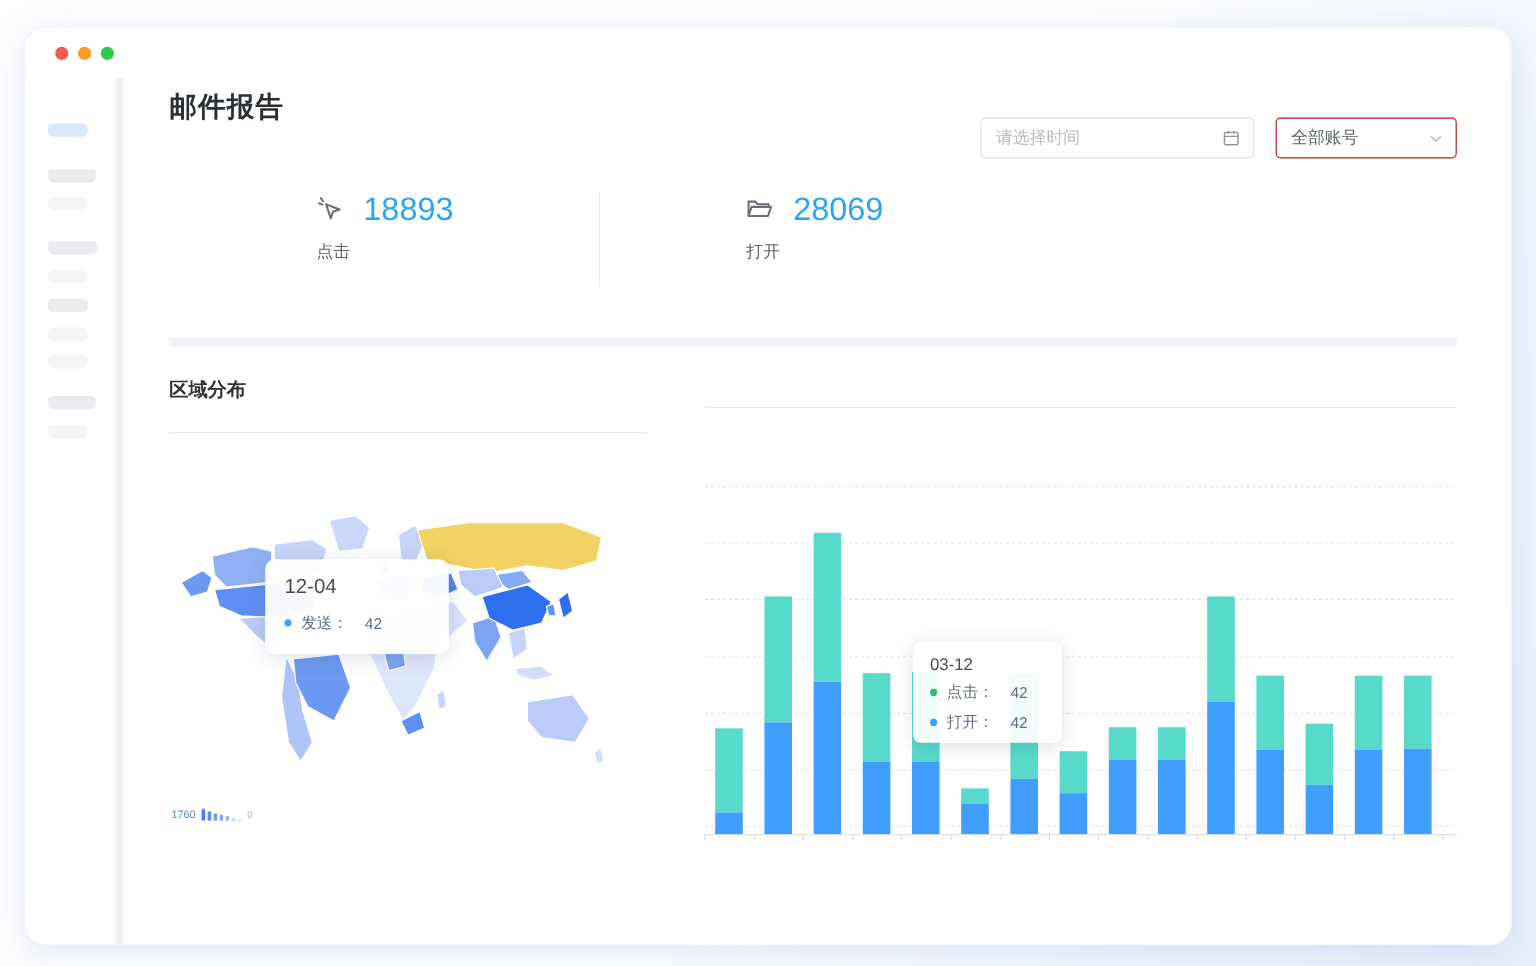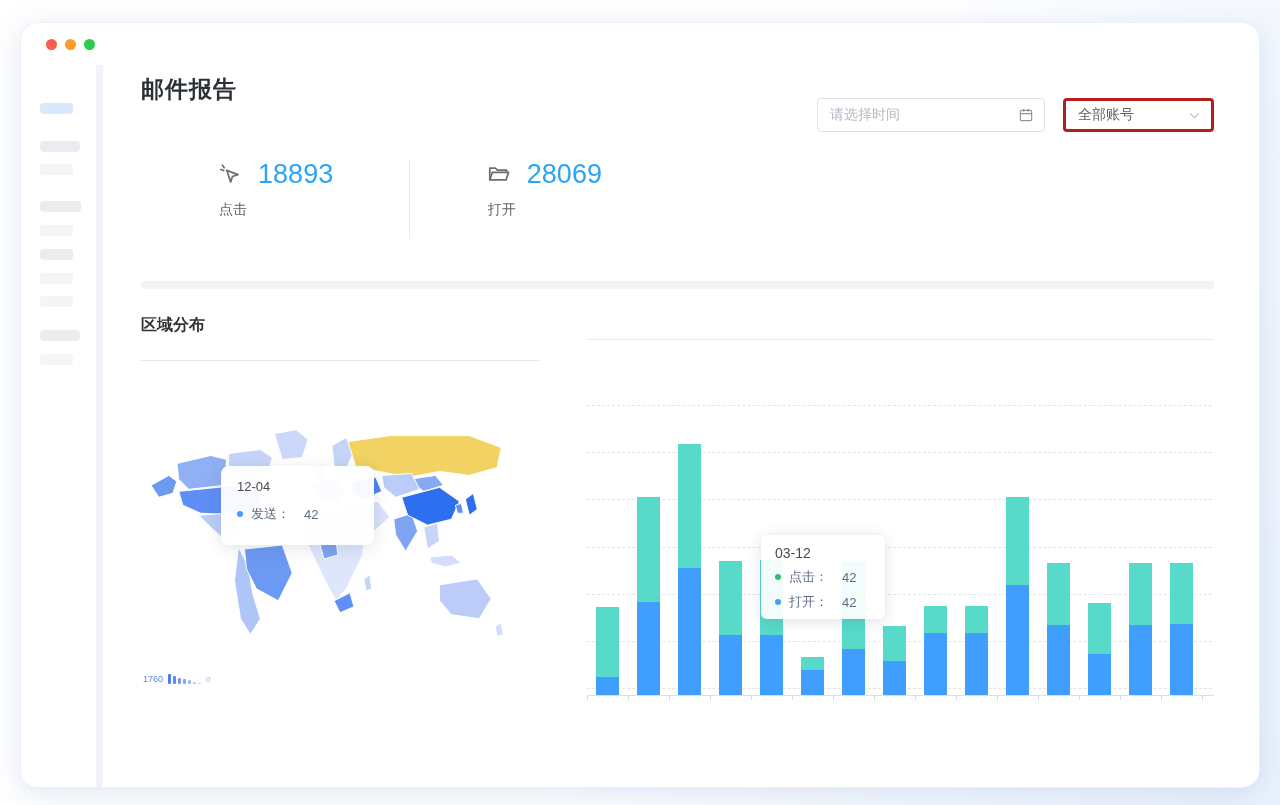--- a/index.html
+++ b/index.html
@@ -32,27 +32,27 @@
 
   .header-row { position:relative; height:90px; }
   .page-title { position:absolute; left:0; top:9px; font-size:23px; font-weight:bold; color:#2b2f36; letter-spacing:1px; }
   .controls { position:absolute; right:0; top:33px; display:flex; gap:18px; }
   .date-input {
     width:228px; height:34px; border:1px solid #dcdfe6; border-radius:4px;
     display:flex; align-items:center; padding:0 10px 0 12px; background:#fff;
   }
   .date-input .ph { flex:1; font-size:14px; color:#b4bac4; }
   .select-box {
-    width:151px; height:34px; border:3px solid #b91c1c; border-radius:4px;
+    width:151px; height:34px; border:1px solid #b91c1c; border-radius:4px;
     display:flex; align-items:center; padding:0 10px 0 12px; background:#fff;
   }
   .select-box .val { flex:1; font-size:14px; color:#5a6068; }
 
   
-  .stats { display:grid; grid-template-columns:repeat(4,1fr); margin-top:4px; height:80px; }
+  .stats { display:grid; grid-template-columns:repeat(3,1fr); margin-top:4px; height:80px; }
   .stat { display:flex; flex-direction:column; align-items:center; justify-content:flex-start; position:relative; }
   .stat + .stat { border-left:1px solid #ececec; }
   .stat-inner { display:inline-flex; flex-direction:column; align-items:flex-start; }
   .stat-top { display:flex; align-items:center; gap:15px; height:30px; }
   .stat-top svg { color:#6a6f76; }
   .stat-value { font-size:27px; color:#2ba4f6; }
   .stat-label { font-size:14px; color:#606266; margin-top:12px; margin-left:2px; }
 
   .band { height:8px; background:#f2f3f7; border-radius:2px; margin-top:42px; }
 
@@ -64,21 +64,21 @@
 
   
   .map-wrap { position:relative; height:345px; }
   .map-wrap svg.world { position:absolute; left:0; top:62px; width:398px; height:270px; }
   .map-tooltip {
     position:absolute; left:80px; top:105px; width:153px; height:79px;
     background:rgba(255,255,255,.95); border-radius:8px;
     box-shadow:0 3px 16px rgba(60,80,120,.16);
     padding:13px 16px; z-index:5;
   }
-  .tip-title { font-size:13px; color:#4a4a4a; }
+  .tip-title { font-size:17px; color:#4a4a4a; }
   .tip-row { display:flex; align-items:center; margin-top:11px; font-size:13px; color:#5e6d82; }
   .tip-dot { width:6px; height:6px; border-radius:50%; margin-right:8px; flex:none; }
   .tip-val { margin-left:14px; }
   .map-legend { position:absolute; left:2px; bottom:22px; display:flex; align-items:flex-end; gap:3px; }
   .map-legend .lg-max { font-size:9px; color:#5b84e8; margin-right:2px; }
   .map-legend .lg-min { font-size:8px; color:#9db4ea; margin-left:2px; }
   .map-legend i { display:block; width:3px; background:#4d7df0; border-radius:1px; }
 
   
   .chart { position:relative; margin-top:57px; height:298px; }

